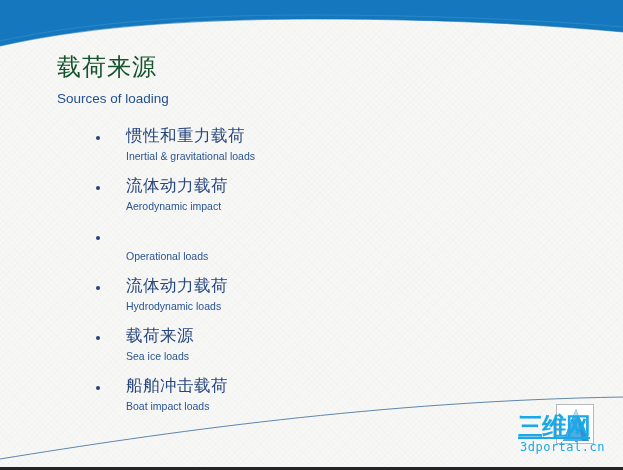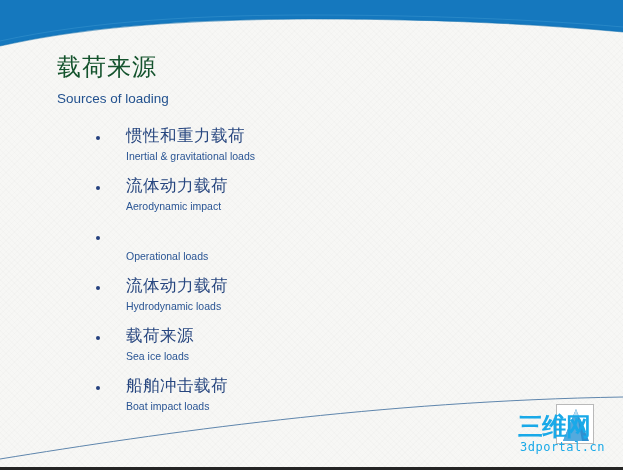--- a/index.html
+++ b/index.html
@@ -121,20 +121,21 @@
     top: 8px;
     width: 100px;
     height: 30px;
     font-family: "DejaVu Sans", sans-serif;
     font-size: 25px;
     line-height: 30px;
     font-weight: bold;
     color: #19a9e8;
     letter-spacing: -1px;
     white-space: nowrap;
+    text-decoration: underline;
   }
   .wm-url {
     position: absolute;
     left: 2px;
     top: 36px;
     font-family: "DejaVu Sans Mono", monospace;
     font-size: 12px;
     line-height: 14px;
     font-weight: normal;
     color: #19a9e8;

